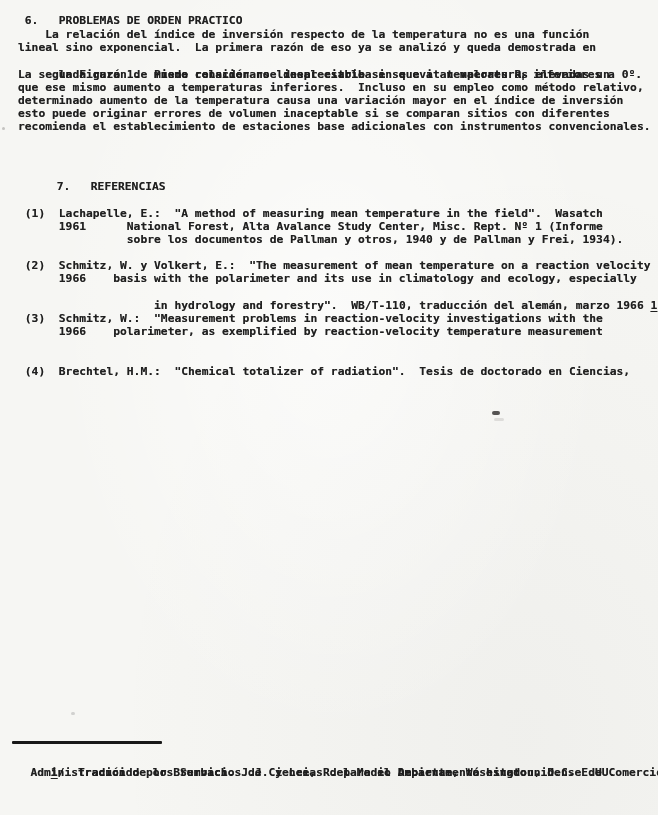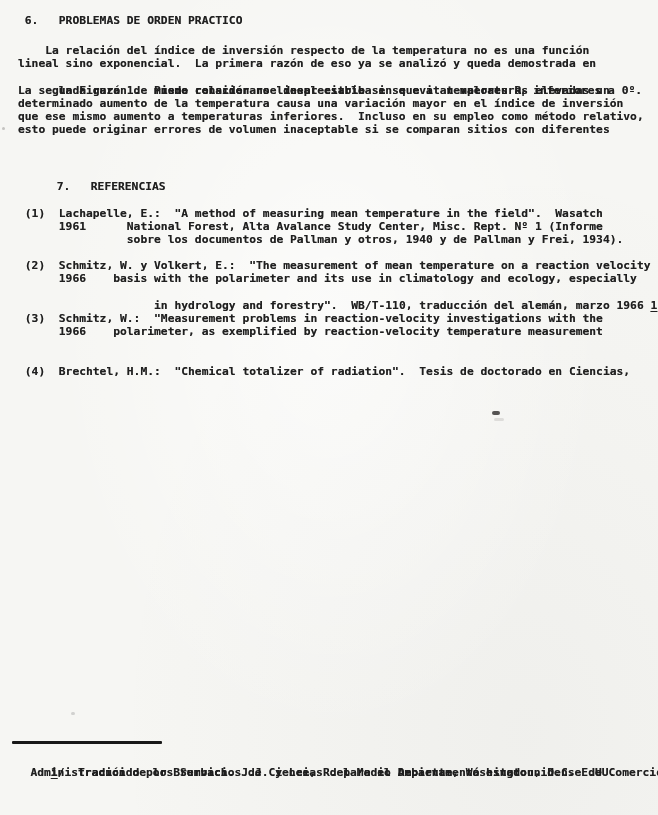--- a/index.html
+++ b/index.html
@@ -38,30 +38,31 @@
 </style>
 </head>
 <body>
 
 <div class="page">
 
   <div class="block" style="top:14px;">
     <div class="line"> 6.   PROBLEMAS DE ORDEN PRACTICO</div>
   </div>
 
-  <div class="block" style="top:44px;">
+  <div class="block" style="top:28px;">
     <div class="line">    La relación del índice de inversión respecto de la temperatura no es una función</div>
     <div class="line">lineal sino exponencial.  La primera razón de eso ya se analizó y queda demostrada en</div>
     <div class="line">
       <span>la Figura 1.  Puede considerarse despreciable si se evitan valores R</span><span class="sub">r</span><span> inferiores a 0º.</span>
     </div>
     <div class="line">La segunda razón de mismo relación no lineal estriba en que a  temperaturas elevadas un</div>
+    <div class="line">que ese mismo aumento a temperaturas inferiores.  Incluso en su empleo como método relativo,</div>
     <div class="line">determinado aumento de la temperatura causa una variación mayor en el índice de inversión</div>
-    <div class="line">que ese mismo aumento a temperaturas inferiores.  Incluso en su empleo como método relativo,</div>
     <div class="line">esto puede originar errores de volumen inaceptable si se comparan sitios con diferentes</div>
+    <div class="line">recomienda el establecimiento de estaciones base adicionales con instrumentos convencionales.</div>
   </div>
 
   <div class="block" style="top:180px;margin-left:32px;">
     <div class="line"> 7.   REFERENCIAS</div>
   </div>
 
   <div class="block" style="top:207px;">
     <div class="line"> (1)  Lachapelle, E.:  "A method of measuring mean temperature in the field".  Wasatch</div>
     <div class="line">      1961      National Forest, Alta Avalance Study Center, Misc. Rept. Nº 1 (Informe</div>
     <div class="line">                sobre los documentos de Pallman y otros, 1940 y de Pallman y Frei, 1934).</div>

